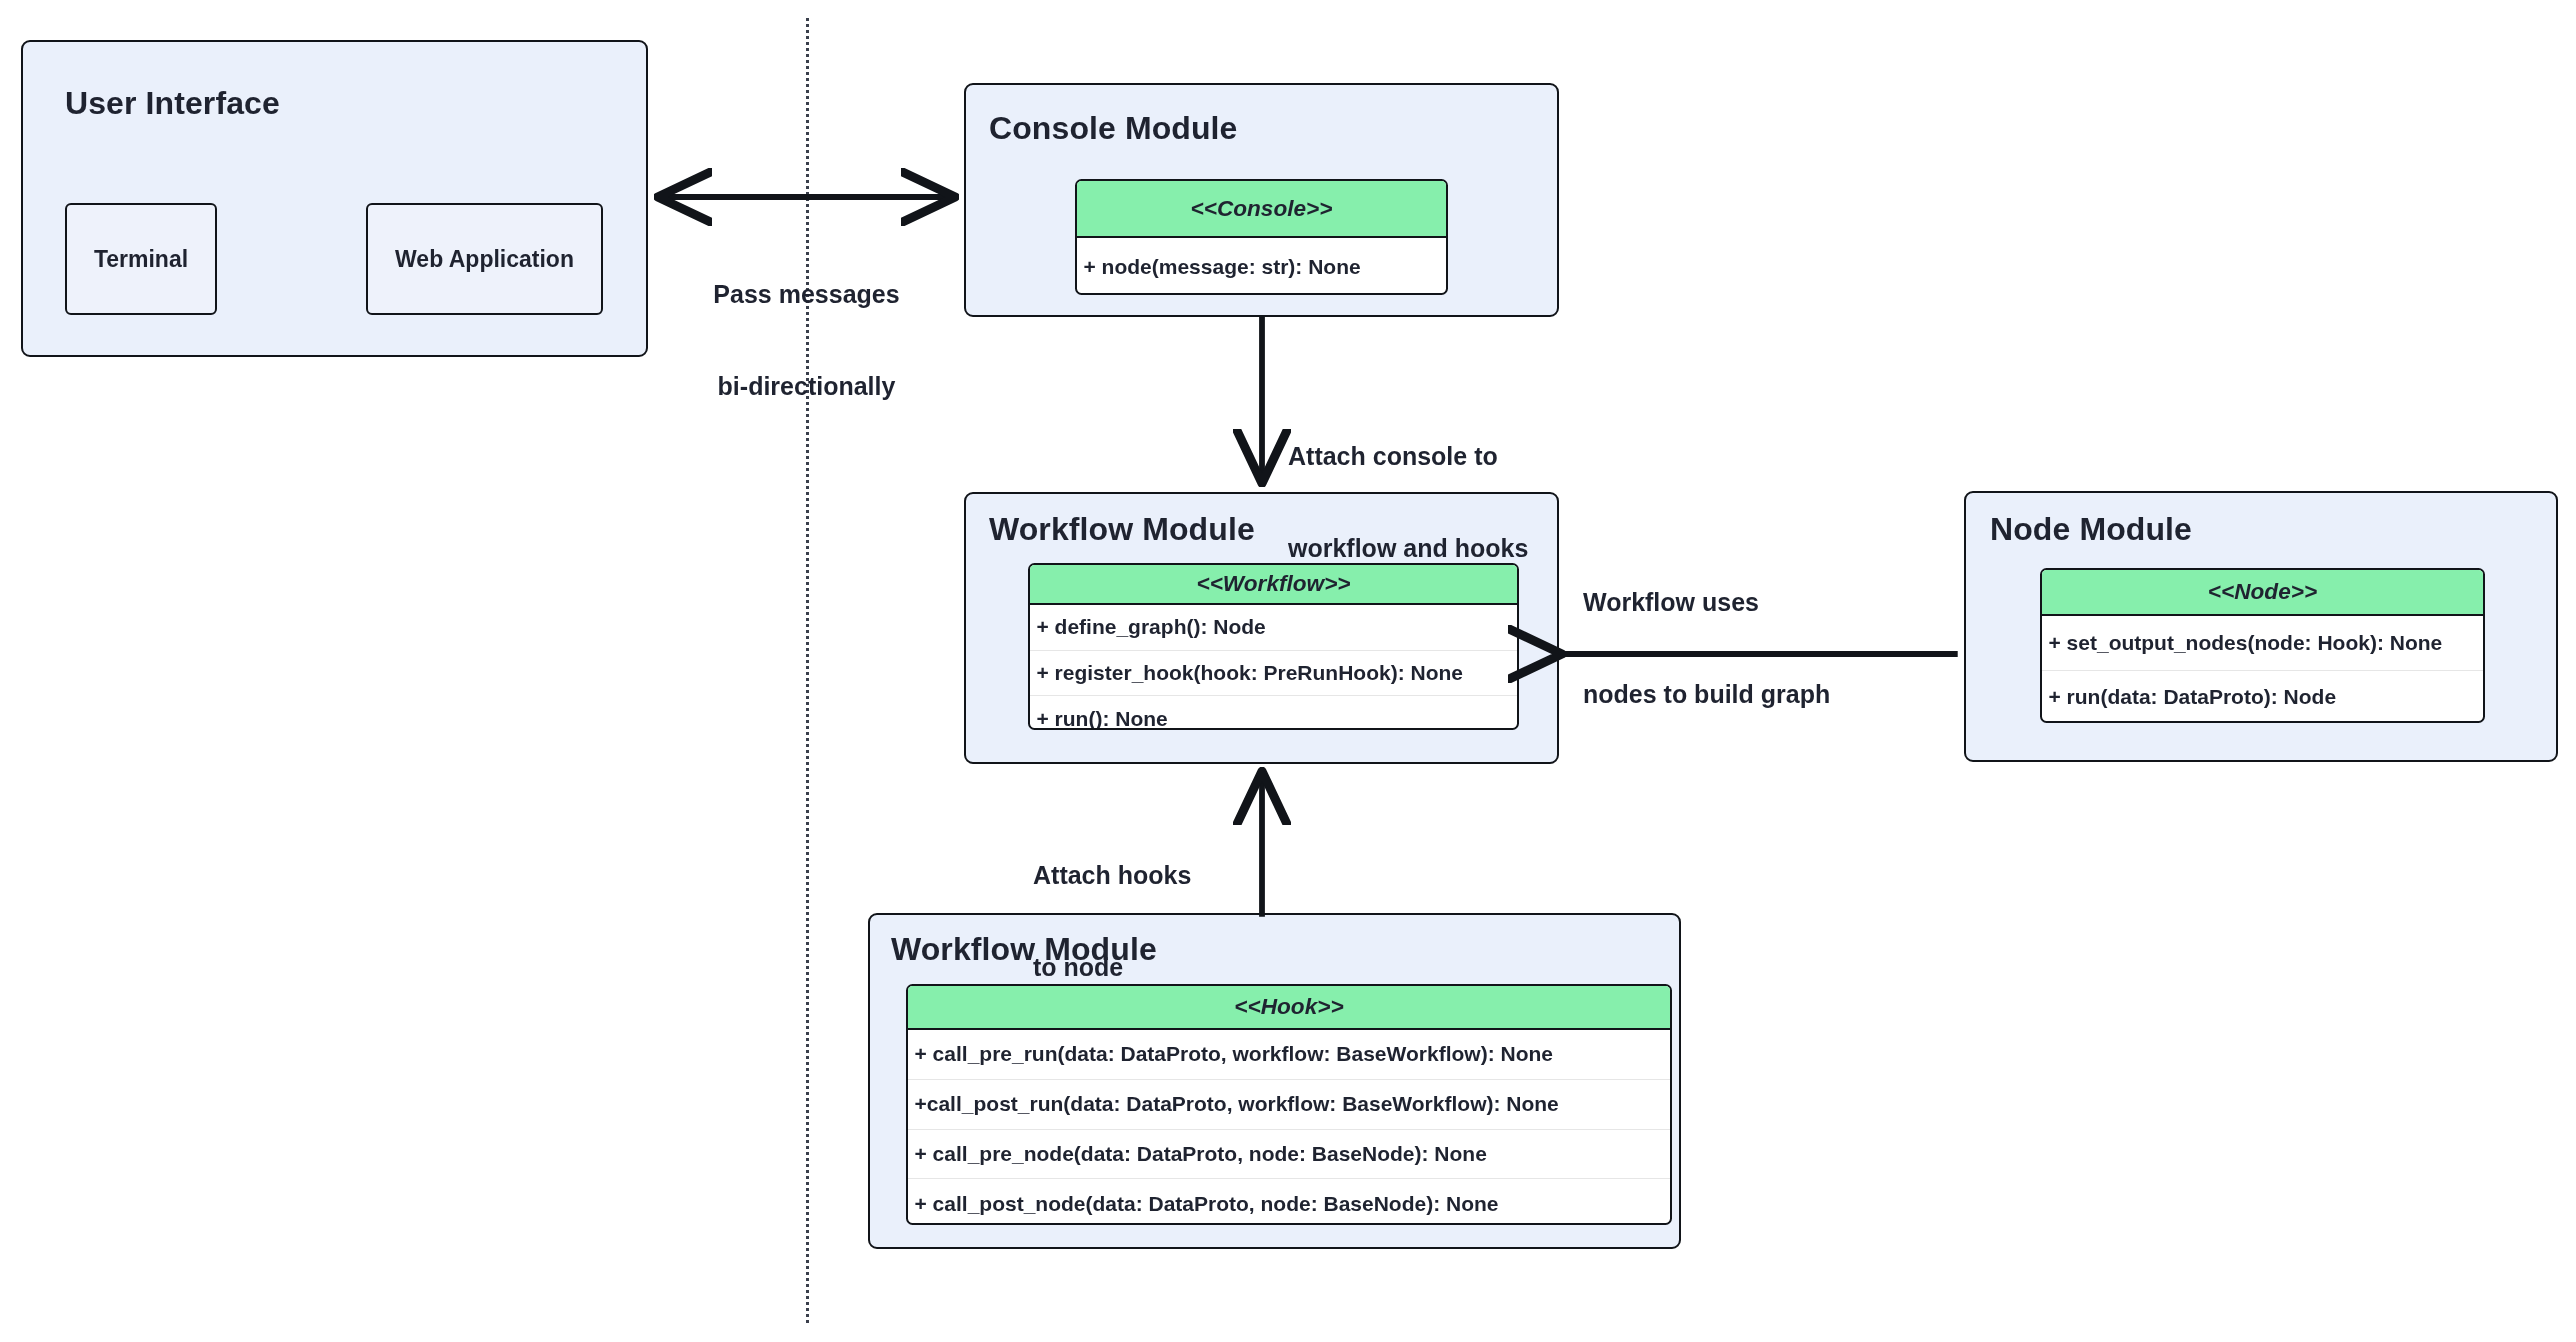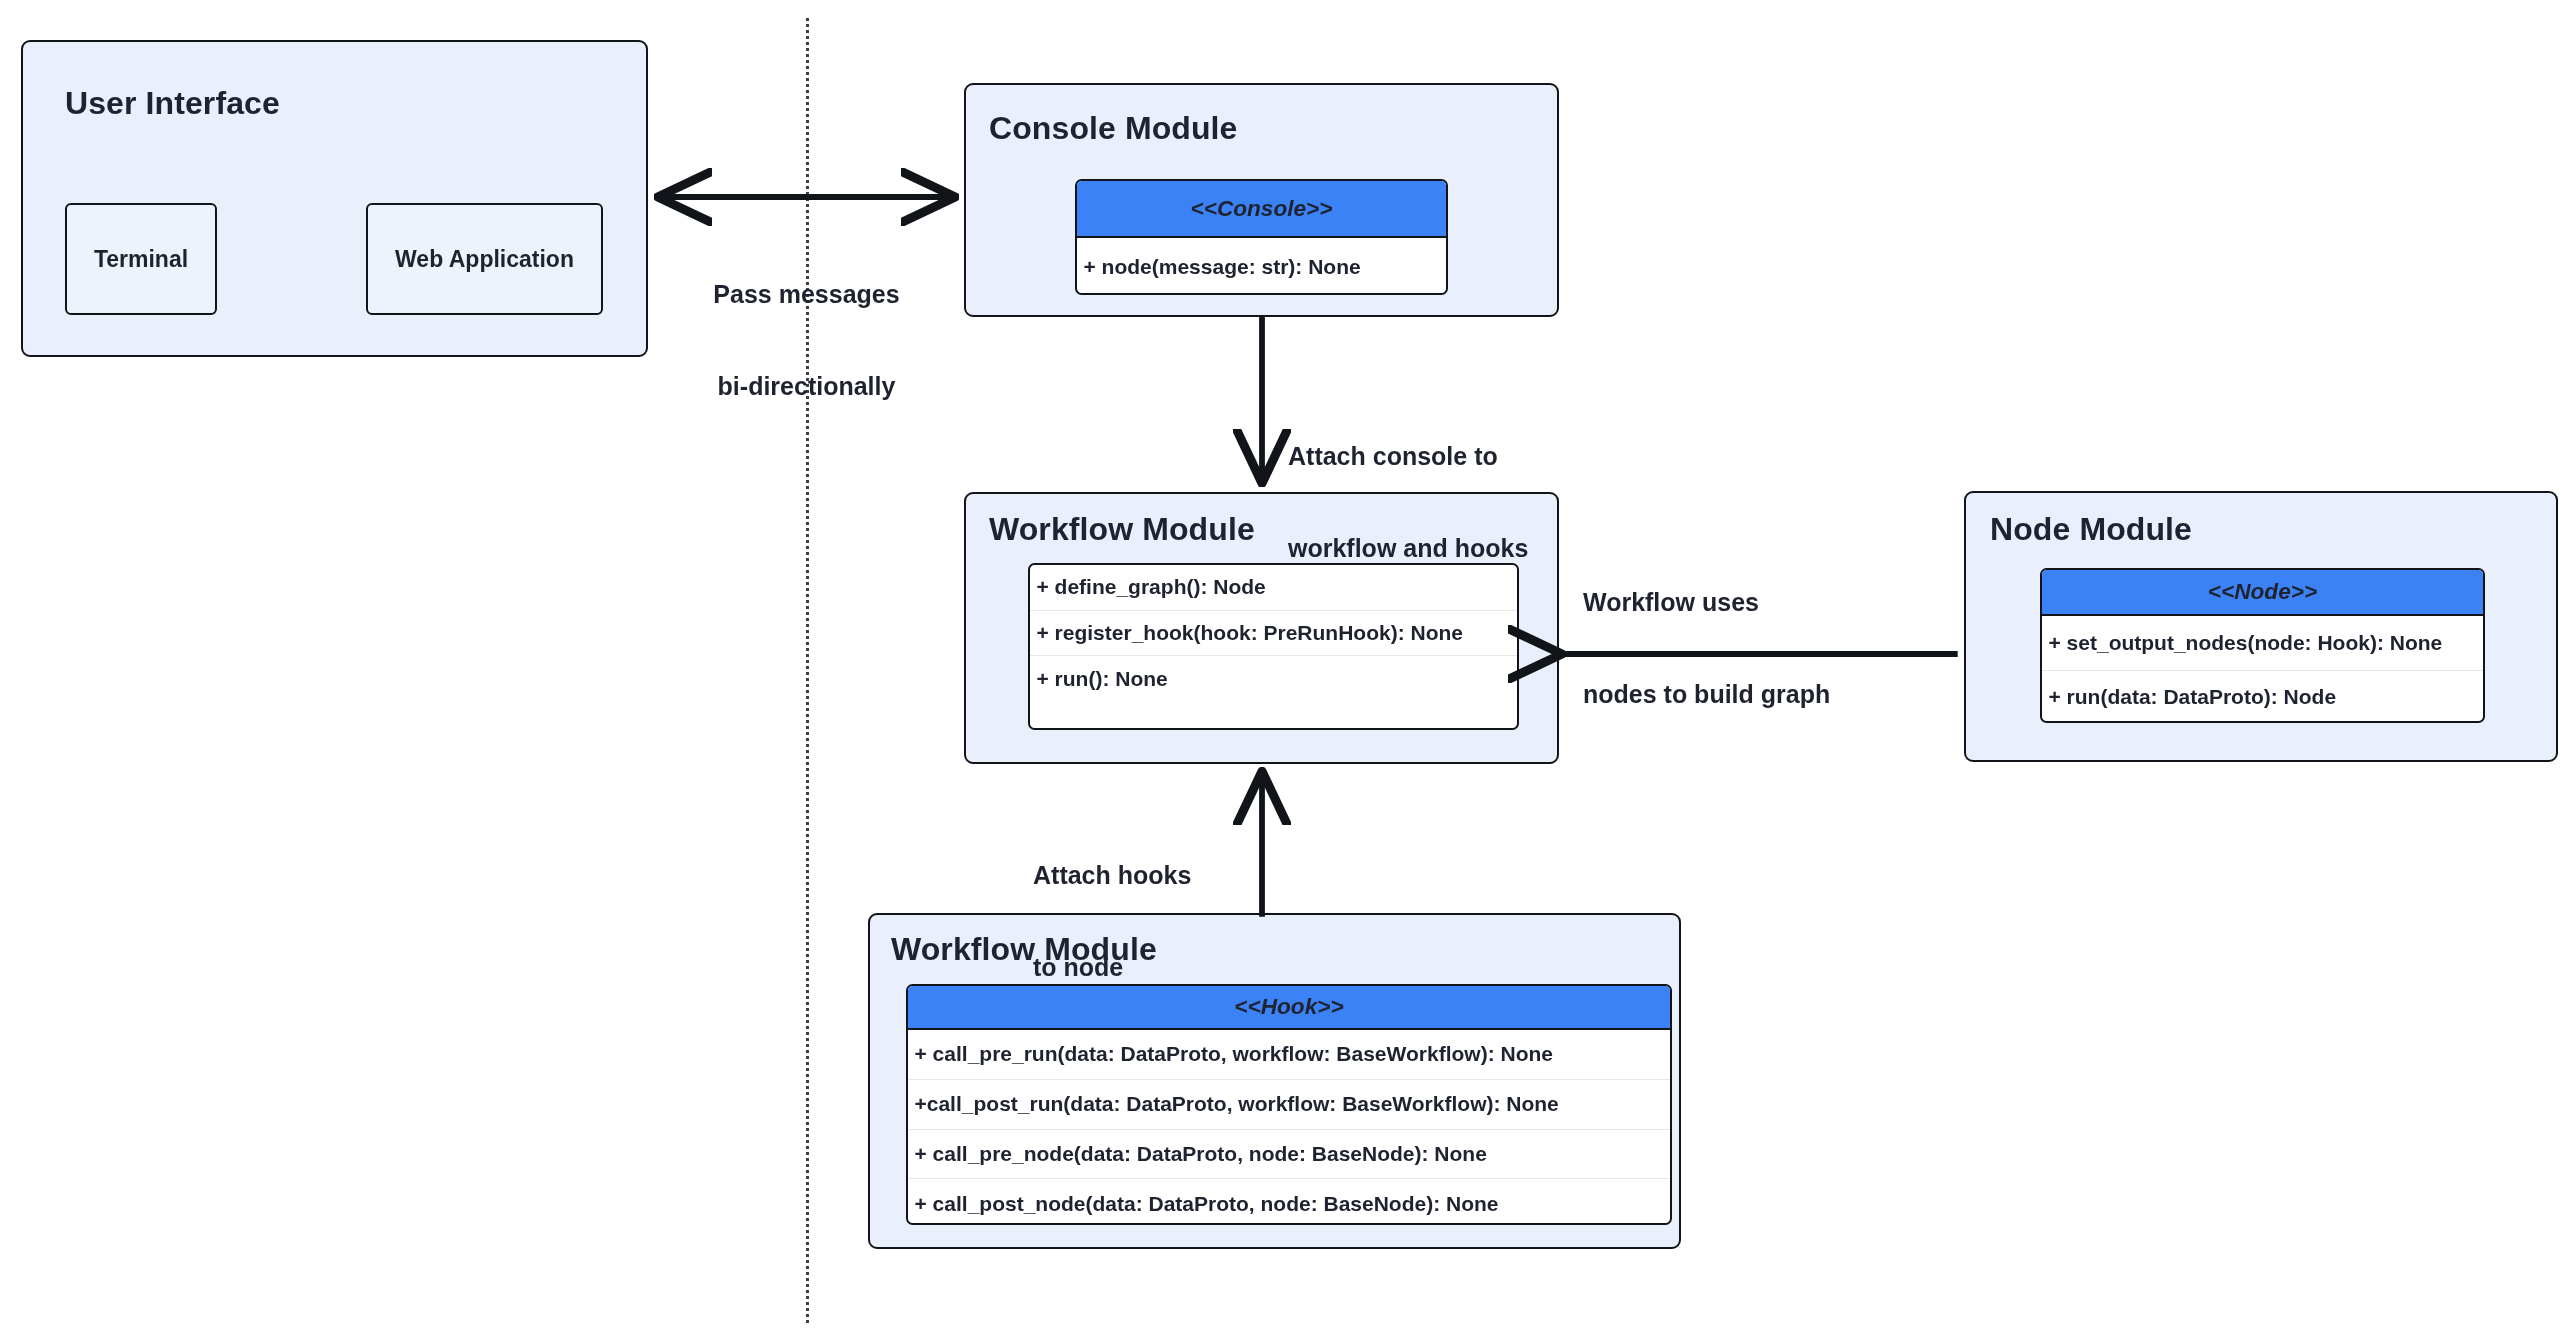--- a/index.html
+++ b/index.html
@@ -55,21 +55,21 @@
   
   .uml{
     position:absolute;
     background:#ffffff;
     border:2.6px solid #111419;
     border-radius:6.5px;
     box-sizing:border-box;
     overflow:hidden;
   }
   .uml-header{
-    background:#3b82f6;
+    background:#86efac;
     border-bottom:2.6px solid #111419;
     display:flex;
     align-items:center;
     justify-content:center;
     box-sizing:border-box;
   }
   .uml-header span{
     font-style:italic;
     font-weight:bold;
     font-size:22.6px;
@@ -145,20 +145,23 @@
     </div>
     <div class="uml-body" style="height:57px;">
       <div class="uml-row">+ node(message: str): None</div>
     </div>
   </div>
 
   <div class="module" style="left:964px;top:492px;width:595px;height:272px;"></div>
   <div class="module-title" style="left:989px;top:511px;">Workflow Module</div>
 
   <div class="uml" style="left:1028px;top:563px;width:491px;height:167px;">
+    <div class="uml-header" style="height:40px;">
+      <span>&lt;&lt;Workflow&gt;&gt;</span>
+    </div>
     <div class="uml-body" style="height:136px;">
       <div class="uml-row">+ define_graph(): Node</div>
       <div class="uml-row">+ register_hook(hook: PreRunHook): None</div>
       <div class="uml-row">+ run(): None</div>
     </div>
   </div>
 
   <div class="module" style="left:1964px;top:491px;width:594px;height:271px;"></div>
   <div class="module-title" style="left:1990px;top:511px;">Node Module</div>
 

